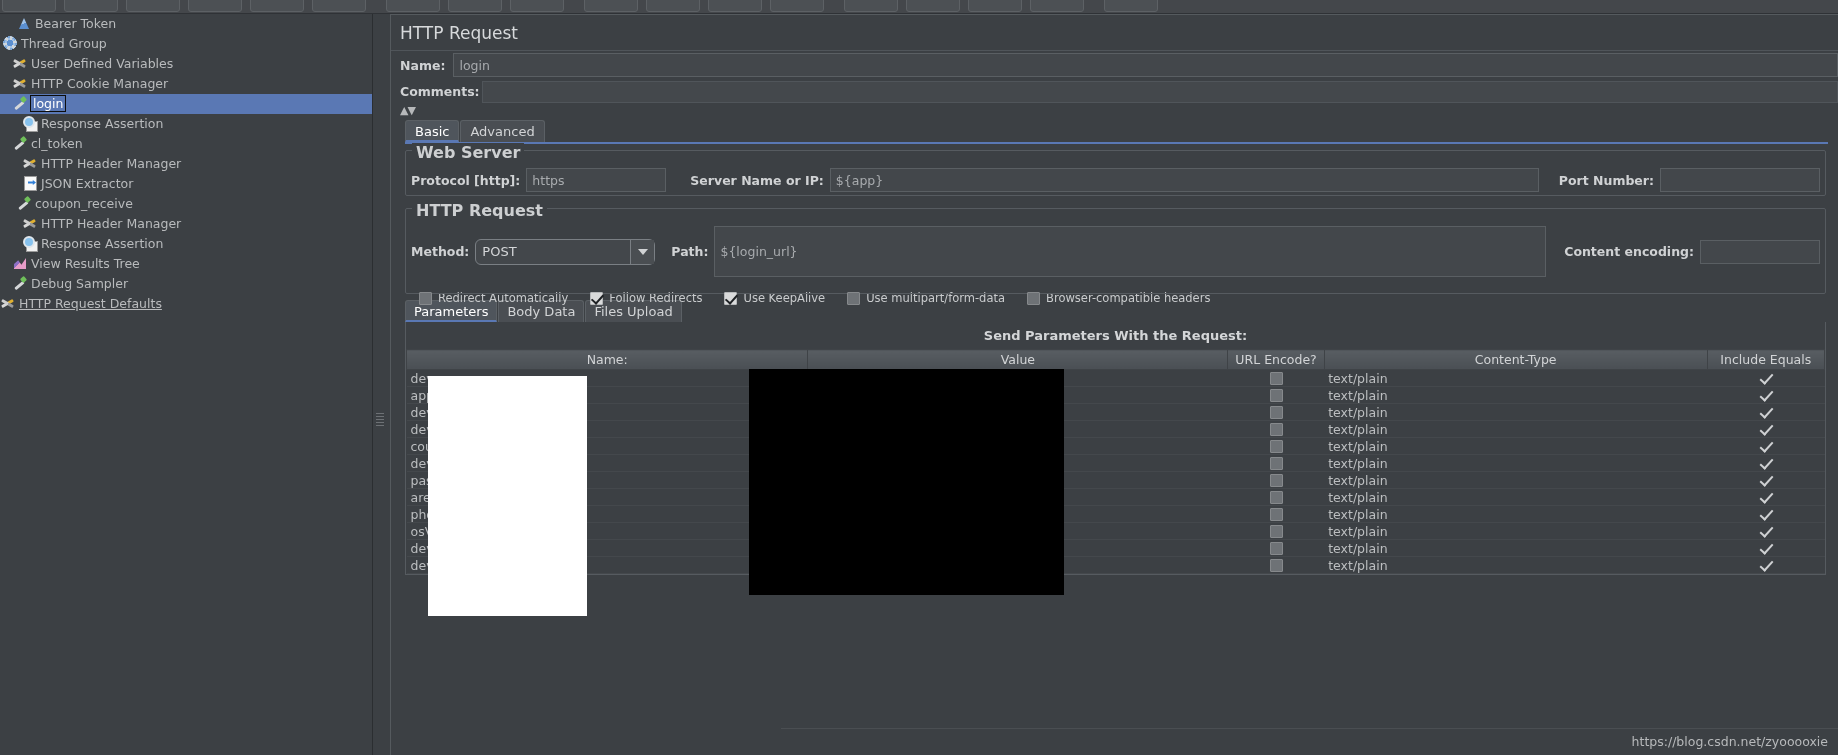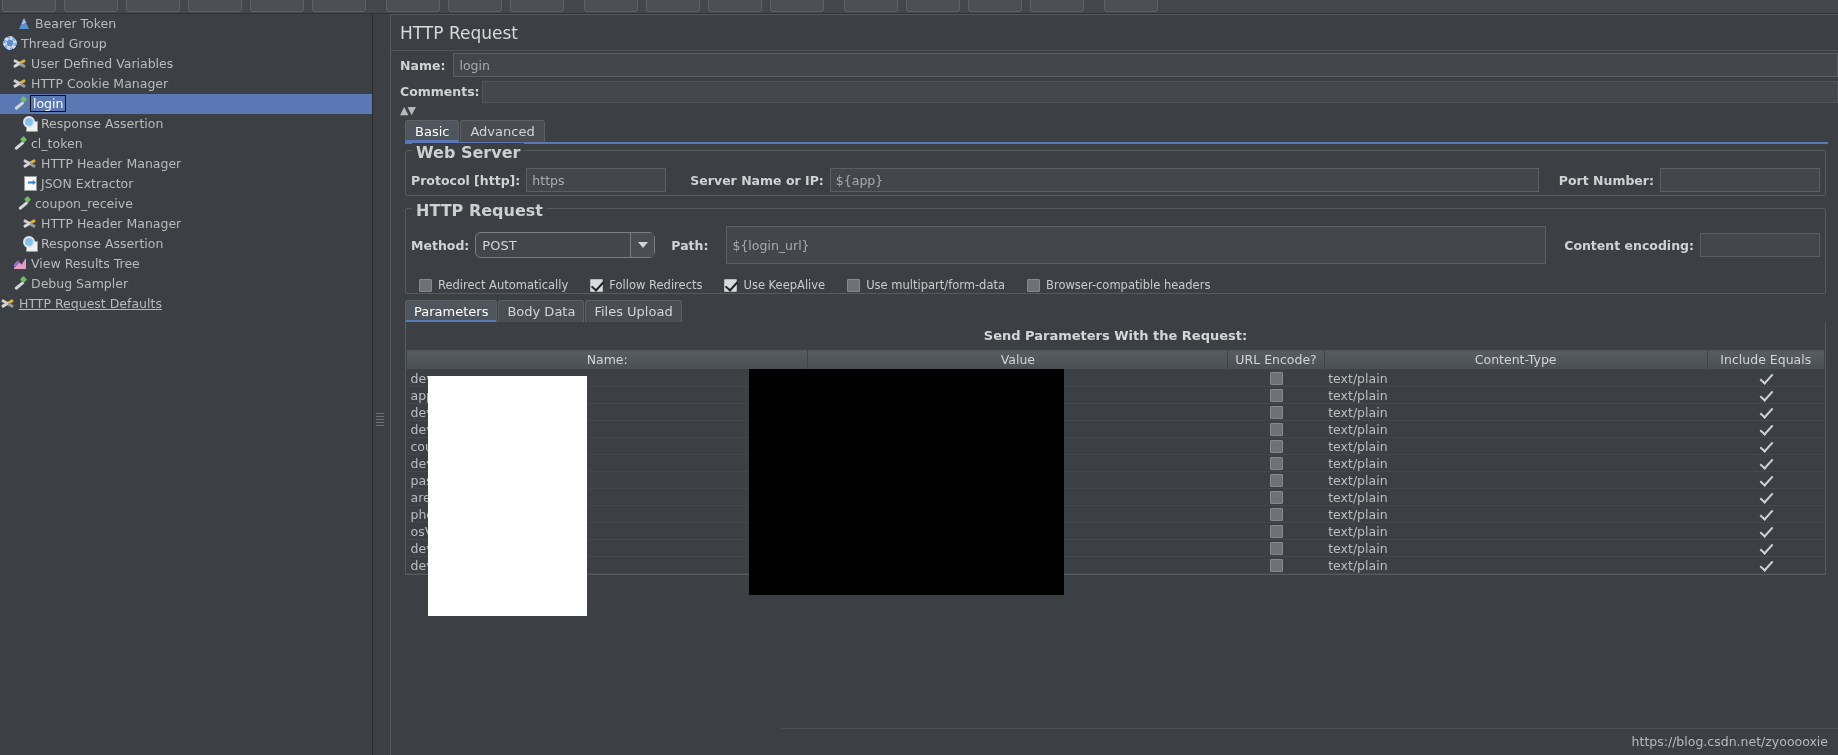--- a/index.html
+++ b/index.html
@@ -332,21 +332,21 @@
       <div class="legend">HTTP Request</div>
       <div class="inner rowflex" style="padding-top:8px;">
         <span class="field-label">Method:</span>
         <div class="combo" style="width:180px;">
           <span>POST</span>
           <span class="arrowbox">
               <i></i>
             </span>
         </div>
         <span class="field-label" style="margin-left:16px;">Path:</span>
-        <input class="txt" style="flex: 1 1 0%; height: 38px; line-height: 32px; margin-left: 12px;" value="${login_url}">
+        <input class="txt" style="flex: 1 1 0%; height: 51px; line-height: 32px;" value="${login_url}">
         <span class="field-label" style="margin-left:18px;">Content encoding:</span>
         <input class="txt" style="width: 120px;" value="">
       </div>
       <div class="checkrow" id="checkRow">
           <div class="chk">
             <span class="chkbox"></span>
             <span class="chk-lbl">Redirect Automatically</span>
           </div>
           <div class="chk">
             <span class="chkbox on"></span>

